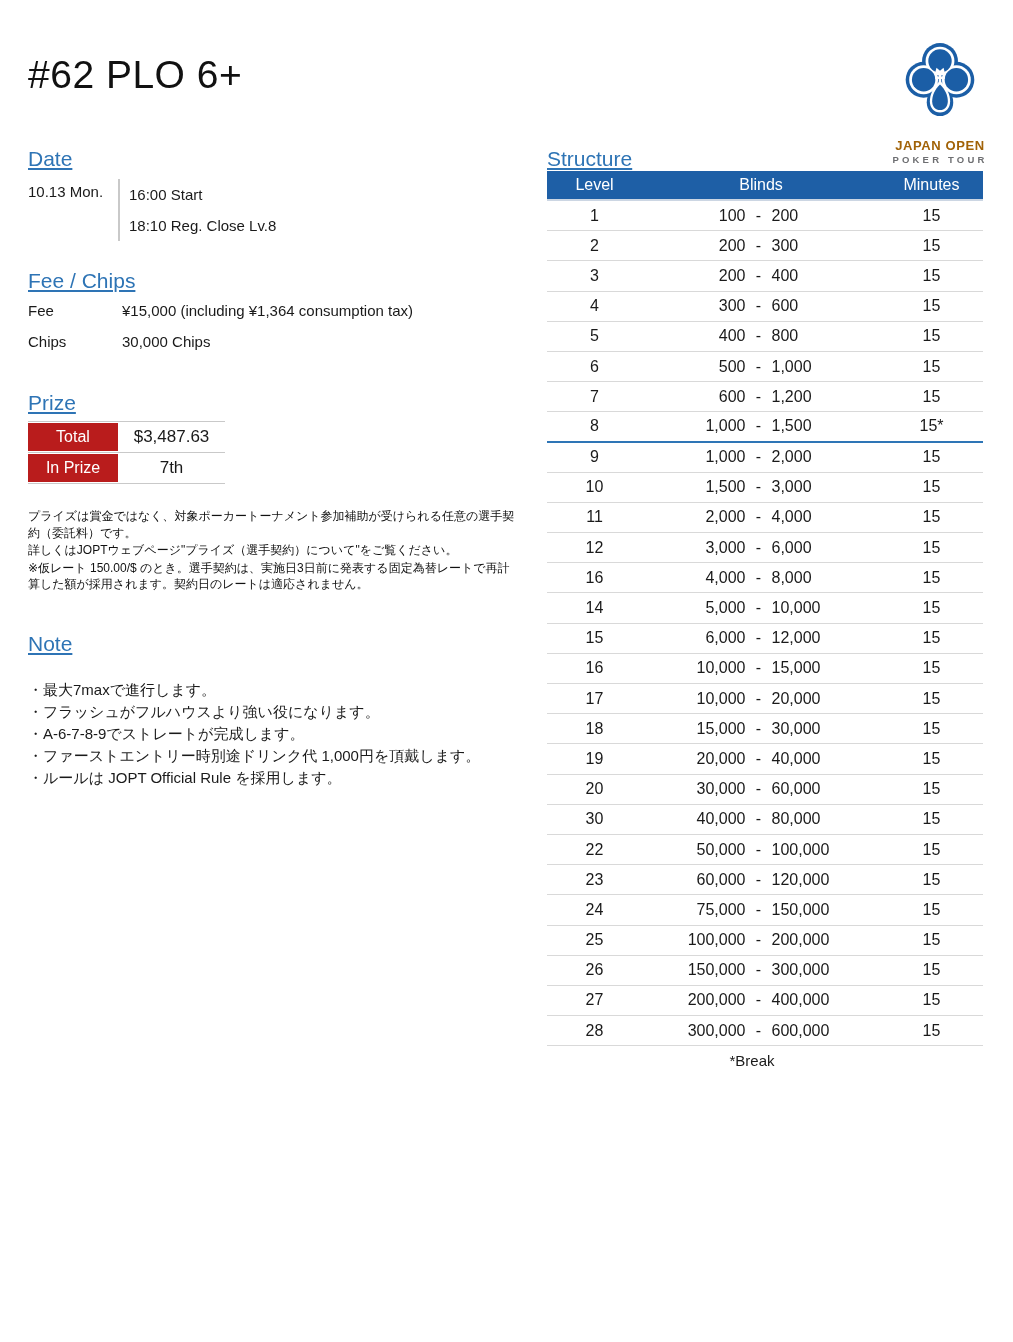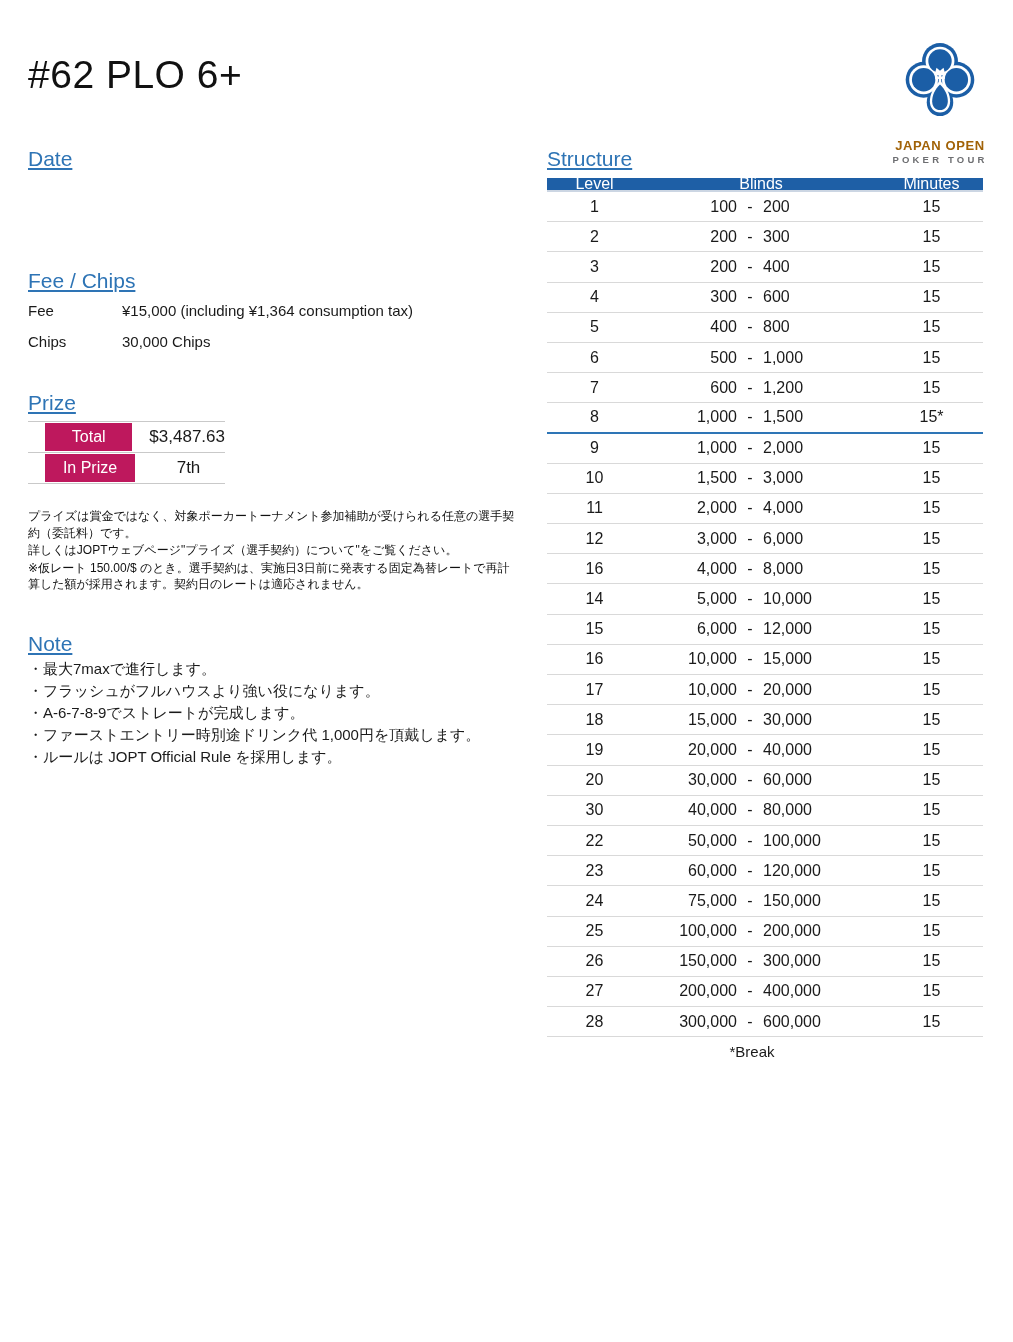--- a/index.html
+++ b/index.html
@@ -31,43 +31,43 @@
   .fee-sec { position:absolute; left:28px; top:269px; }
   .kv-rows { margin-top:2px; }
   .kv-row { display:flex; height:31px; align-items:center; font-size:15px; }
   .kv-label { width:94px; }
   .kv-value { white-space:nowrap; }
 
   
   .prize-sec { position:absolute; left:28px; top:391px; }
   .prize-table { margin-top:6px; width:197px; border-top:1px solid #c9c9c9; }
   .prize-row { display:flex; height:31px; border-bottom:1px solid #c9c9c9; }
-  .prize-label { width:90px; background:#be185d; color:#ffffff; font-size:16px;
-                 display:flex; align-items:center; justify-content:center; margin:1px 17px; }
+  .prize-label { width:90px; background:#b91c1c; color:#ffffff; font-size:16px;
+                 display:flex; align-items:center; justify-content:center; margin:1px 0; }
   .prize-value { flex:1; font-size:17px; display:flex; align-items:center; justify-content:center; }
 
   .disclaimer { position:absolute; left:28px; top:508px; width:492px; font-size:12px; line-height:16.5px; color:#111; }
   .disclaimer p { margin:0 0 1px 0; }
 
   
   .note-sec { position:absolute; left:28px; top:632px; width:500px; }
-  .note-items { margin-top:2px; }
+  .note-items { margin-top:23px; }
   .note-items div { font-size:15px; line-height:22px; white-space:nowrap; }
 
   
   .structure-sec { position:absolute; left:547px; top:147px; width:436px; }
-  .t-header { display:flex; margin-top:7px; height:14px; background:#1e5fa6; color:#ffffff;
+  .t-header { display:flex; height:30px; background:#1e5fa6; color:#ffffff;
               font-size:16px; align-items:center; border-bottom:2px solid #ccd6e3; }
   .h-level   { flex:0 0 95px;  text-align:center; }
   .h-blinds  { flex:1;         text-align:center; }
   .h-minutes { flex:0 0 103px; text-align:center; }
   .t-row { display:flex; height:30.2px; align-items:center; font-size:16px; border-bottom:1px solid #d9d9d9; }
   .t-row.reg-close { border-bottom:2px solid #2e75b6; }
   .c-level   { flex:0 0 95px; text-align:center; }
-  .c-blinds  { flex:1; display:flex; justify-content:flex-start; }
+  .c-blinds  { flex:1; display:flex; justify-content:center; }
   .c-blinds .sb   { flex:0 0 95px;  text-align:right; }
   .c-blinds .dash { flex:0 0 26px;  text-align:center; }
   .c-blinds .bb   { flex:0 0 100px; text-align:left; }
   .c-minutes { flex:0 0 103px; text-align:center; }
   .break-note { height:30px; line-height:30px; text-align:center; padding-right:26px; font-size:15px; }
 </style>
 </head>
 <body>
 
 <div class="page">
@@ -99,20 +99,28 @@
         <rect x="43.5" y="46.8" width="13" height="3.2" rx="1.6"></rect>
         <rect x="48.4" y="42" width="3.2" height="13" rx="1.6"></rect>
       </g>
     </svg>
     <div class="logo-line1">JAPAN OPEN</div>
     <div class="logo-line2">POKER TOUR</div>
   </div>
 
   <div class="date-sec">
     <div class="sec-head">Date</div>
+    <div class="date-body">
+      <div class="date-day">10.13 Mon.</div>
+      <div class="date-divider"></div>
+      <div class="date-times">
+        <div>16:00 Start</div>
+        <div>18:10 Reg. Close Lv.8</div>
+      </div>
+    </div>
   </div>
 
   <div class="fee-sec">
     <div class="sec-head">Fee / Chips</div>
     <div class="kv-rows">
       <div class="kv-row">
         <div class="kv-label">Fee</div>
         <div class="kv-value">¥15,000 (including ¥1,364 consumption tax)</div>
       </div>
       <div class="kv-row">

